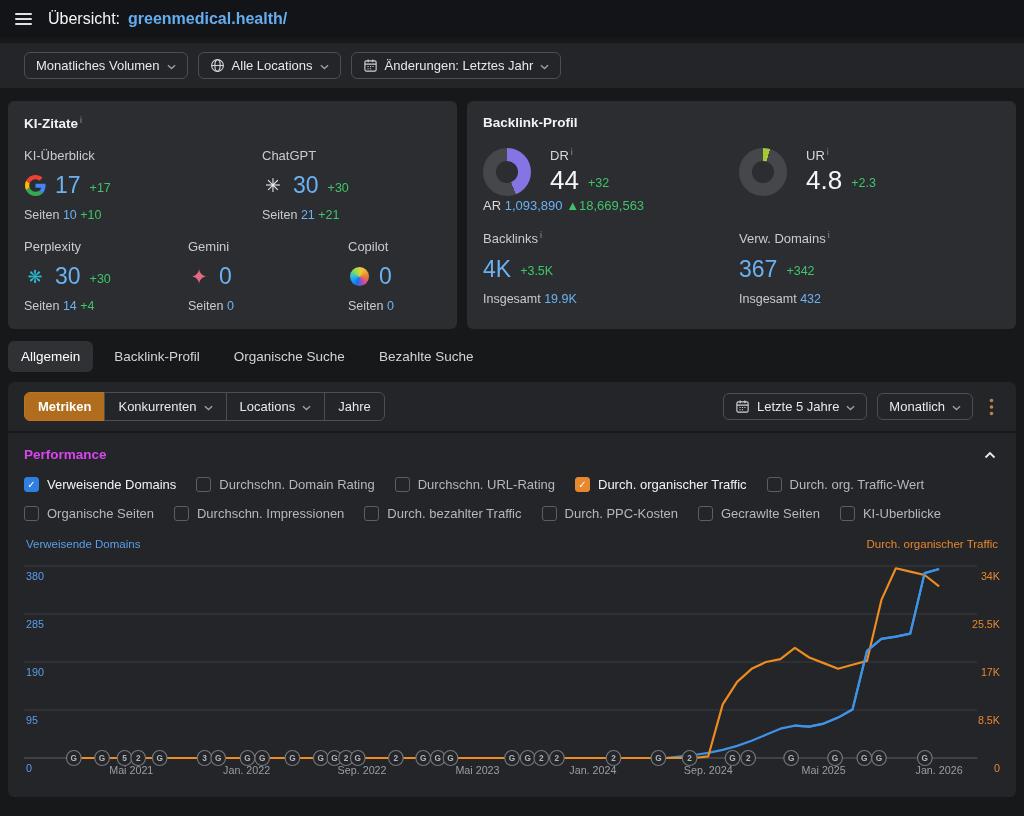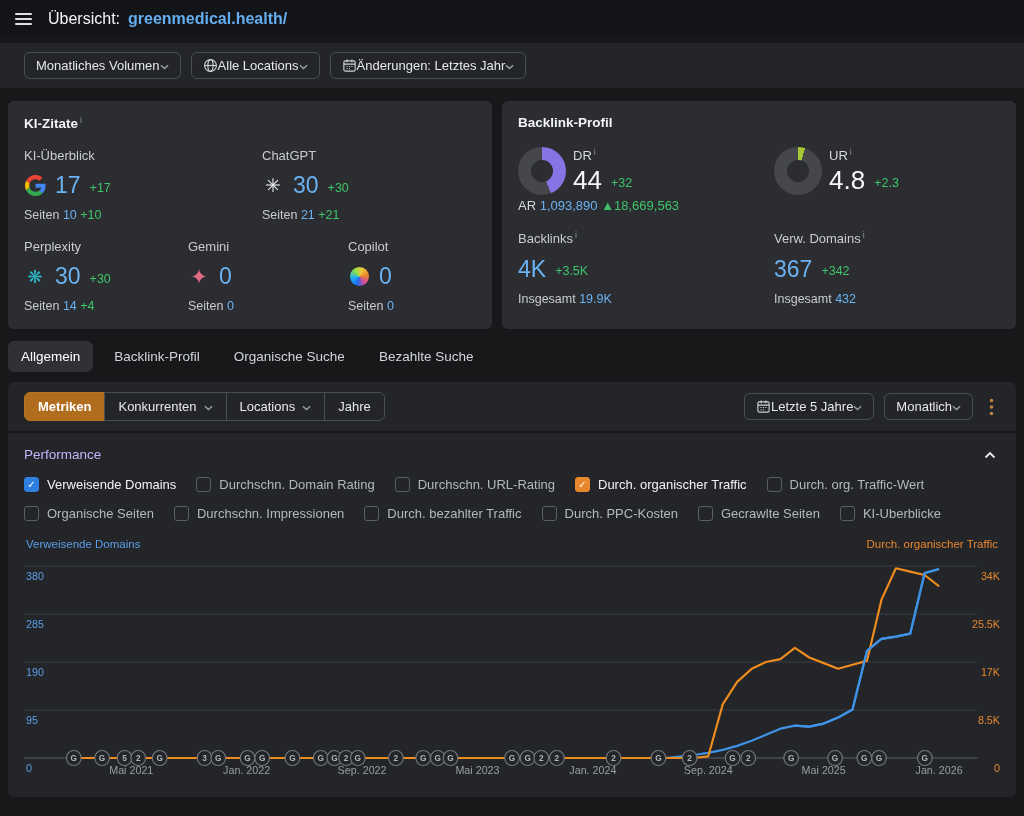--- a/index.html
+++ b/index.html
@@ -7,45 +7,45 @@
   body{width:1024px;height:816px;overflow:hidden;background:#17181a;color:#e3e5e7;
        font-family:"Liberation Sans",sans-serif;font-size:13px}
   
   .topbar{display:flex;align-items:center;gap:14px;height:37px;background:#131417;padding:0 13px}
   .hamburger{display:inline-block;cursor:pointer;padding:2px}
   .hamburger span{display:block;width:17px;height:2px;background:#dfe1e3;margin:3px 0;border-radius:1px}
   .page-title{font-size:16px;font-weight:normal;color:#f4f5f6}
   .domain-link{font-size:16px;font-weight:bold;color:#64aef0;text-decoration:none;margin-left:-6px;cursor:pointer}
   
   .filterbar{margin-top:6px;background:#232528;padding:9px 24px;display:flex;gap:10px;align-items:center}
-  .pill{display:inline-flex;align-items:center;border:1px solid #4b4f55;border-radius:6px;
+  .pill{display:inline-flex;align-items:center;gap:7px;border:1px solid #4b4f55;border-radius:6px;
         padding:5px 11px;font-size:13px;color:#e6e8ea;background:transparent;cursor:pointer;white-space:nowrap}
   .pill .chev{display:inline-flex;margin-top:2px}
   .pill .pill-icon{display:inline-flex;align-items:center}
   
   .cards{display:flex;gap:10px;margin:13px 8px 0}
   .card{background:#2b2d30;border-radius:6px;padding:14px 16px 16px}
-  .card.ai{width:484px;flex:none}
+  .card.ai{width:449px;flex:none}
   .card.bl{flex:1}
   .card-title{font-size:13.5px;font-weight:bold;color:#f2f3f5}
   sup.info{color:#8f9398;font-size:9px;margin-left:2px;font-weight:normal}
   .m-row{display:flex;margin-top:17px}
   .m-label{color:#c9cbce;font-size:13px}
   .m-value{display:flex;align-items:center;gap:9px;margin-top:9px}
   .m-num{font-size:23px;color:#6bb2f2}
   .m-delta{font-size:12.5px;color:#3fc46a;margin-top:4px}
   .m-pages{margin-top:9px;font-size:12.5px;color:#c9cbce}
   .blue{color:#6bb2f2}.green{color:#3fc46a}
   .glyph{display:inline-flex;align-items:center;justify-content:center;width:22px}
   .copilot-dot{width:19px;height:19px;border-radius:50%;
     background:conic-gradient(from 200deg,#1a6df0,#22b1f2,#8ee04a,#f2c83c,#e8872e,#d44a9a,#1a6df0)}
   
   .bl-row{display:flex;margin-top:17px}
   .bl-col1{width:256px}
-  .donut-wrap{display:flex;gap:7px;}
+  .donut-wrap{display:flex;gap:19px;align-items:center}
   .donut{width:48px;height:48px;border-radius:50%;position:relative;flex:none}
   .donut::after{content:"";position:absolute;inset:13px;background:#2b2d30;border-radius:50%}
   .rate-label{font-size:13px;color:#d6d8da}
   .rate-value{font-size:26px;color:#f5f6f7;display:flex;align-items:center;gap:9px;margin-top:2px}
   .ar-line{margin-top:2px;font-size:13px;color:#d6d8da}
   .big-blue{font-size:23px;color:#6bb2f2}
   .total-line{margin-top:9px;font-size:12.5px;color:#c9cbce}
   
   .tabbar{display:flex;gap:8px;margin:12px 8px 0;align-items:flex-start}
   .tab{padding:8px 13px;font-size:13.5px;color:#d2d4d7;border-radius:6px;cursor:pointer;white-space:nowrap}
@@ -57,21 +57,21 @@
   .seg-btn{border:1px solid #4b4f55;padding:6px 13px;font-size:13px;color:#e6e8ea;background:transparent;
            margin-left:-1px;display:inline-flex;gap:7px;align-items:center;cursor:pointer}
   .seg-btn:first-child{border-radius:6px 0 0 6px;margin-left:0}
   .seg-btn:last-child{border-radius:0 6px 6px 0}
   .seg-btn.active{background:#b06d1e;border-color:#b8741f;color:#fff;font-weight:bold}
   .toolbar-right{display:flex;gap:10px;align-items:center}
   .kebab{padding:2px 6px;cursor:pointer;display:inline-flex}
   
   .panel{margin:2px 8px 0;background:#232528;border-radius:0 0 6px 6px;padding:14px 16px 4px;height:364px}
   .perf-head{display:flex;justify-content:space-between;align-items:center}
-  .perf-title{font-size:13.5px;font-weight:normal;color:#c4b5fd}
+  .perf-title{font-size:13.5px;font-weight:bold;color:#d946ef}
   .collapse{cursor:pointer;padding:2px 4px;display:inline-flex}
   .checks{display:flex;flex-wrap:wrap;column-gap:20px;row-gap:14px;margin-top:15px}
   .check{display:inline-flex;gap:8px;align-items:center;font-size:13px;color:#b4b8bc;cursor:pointer;white-space:nowrap}
   .check.on{color:#f2f3f5}
   .box{width:15px;height:15px;border-radius:3px;border:1.5px solid #5b5f64;display:flex;
        align-items:center;justify-content:center;font-size:10px;color:#fff;flex:none}
   .legends{display:flex;justify-content:space-between;margin-top:17px;font-size:11.5px;padding:0 2px}
   .legend-left{color:#5b9fe8}.legend-right{color:#e8872e}
   #chart-svg{display:block;width:100%;height:238px;margin-top:2px}
 </style>

